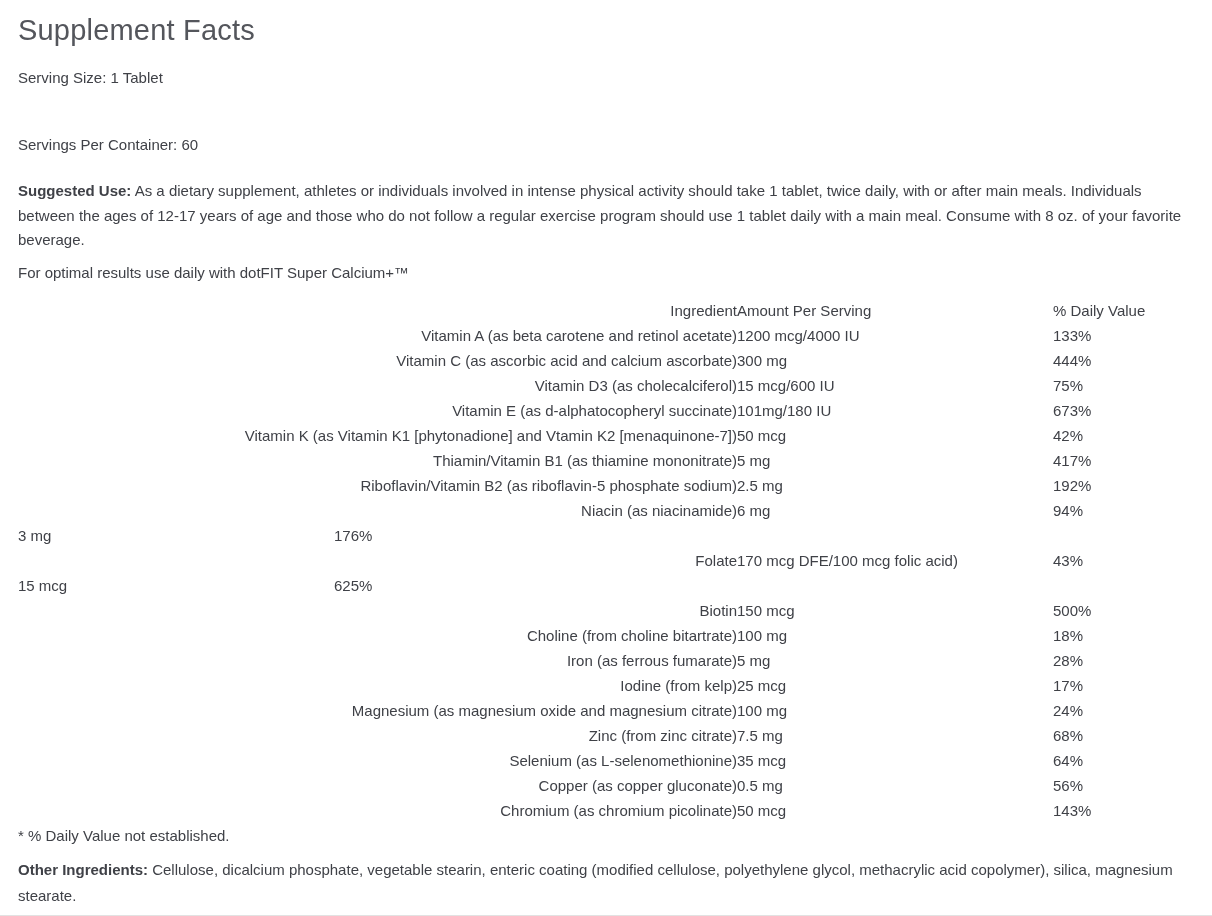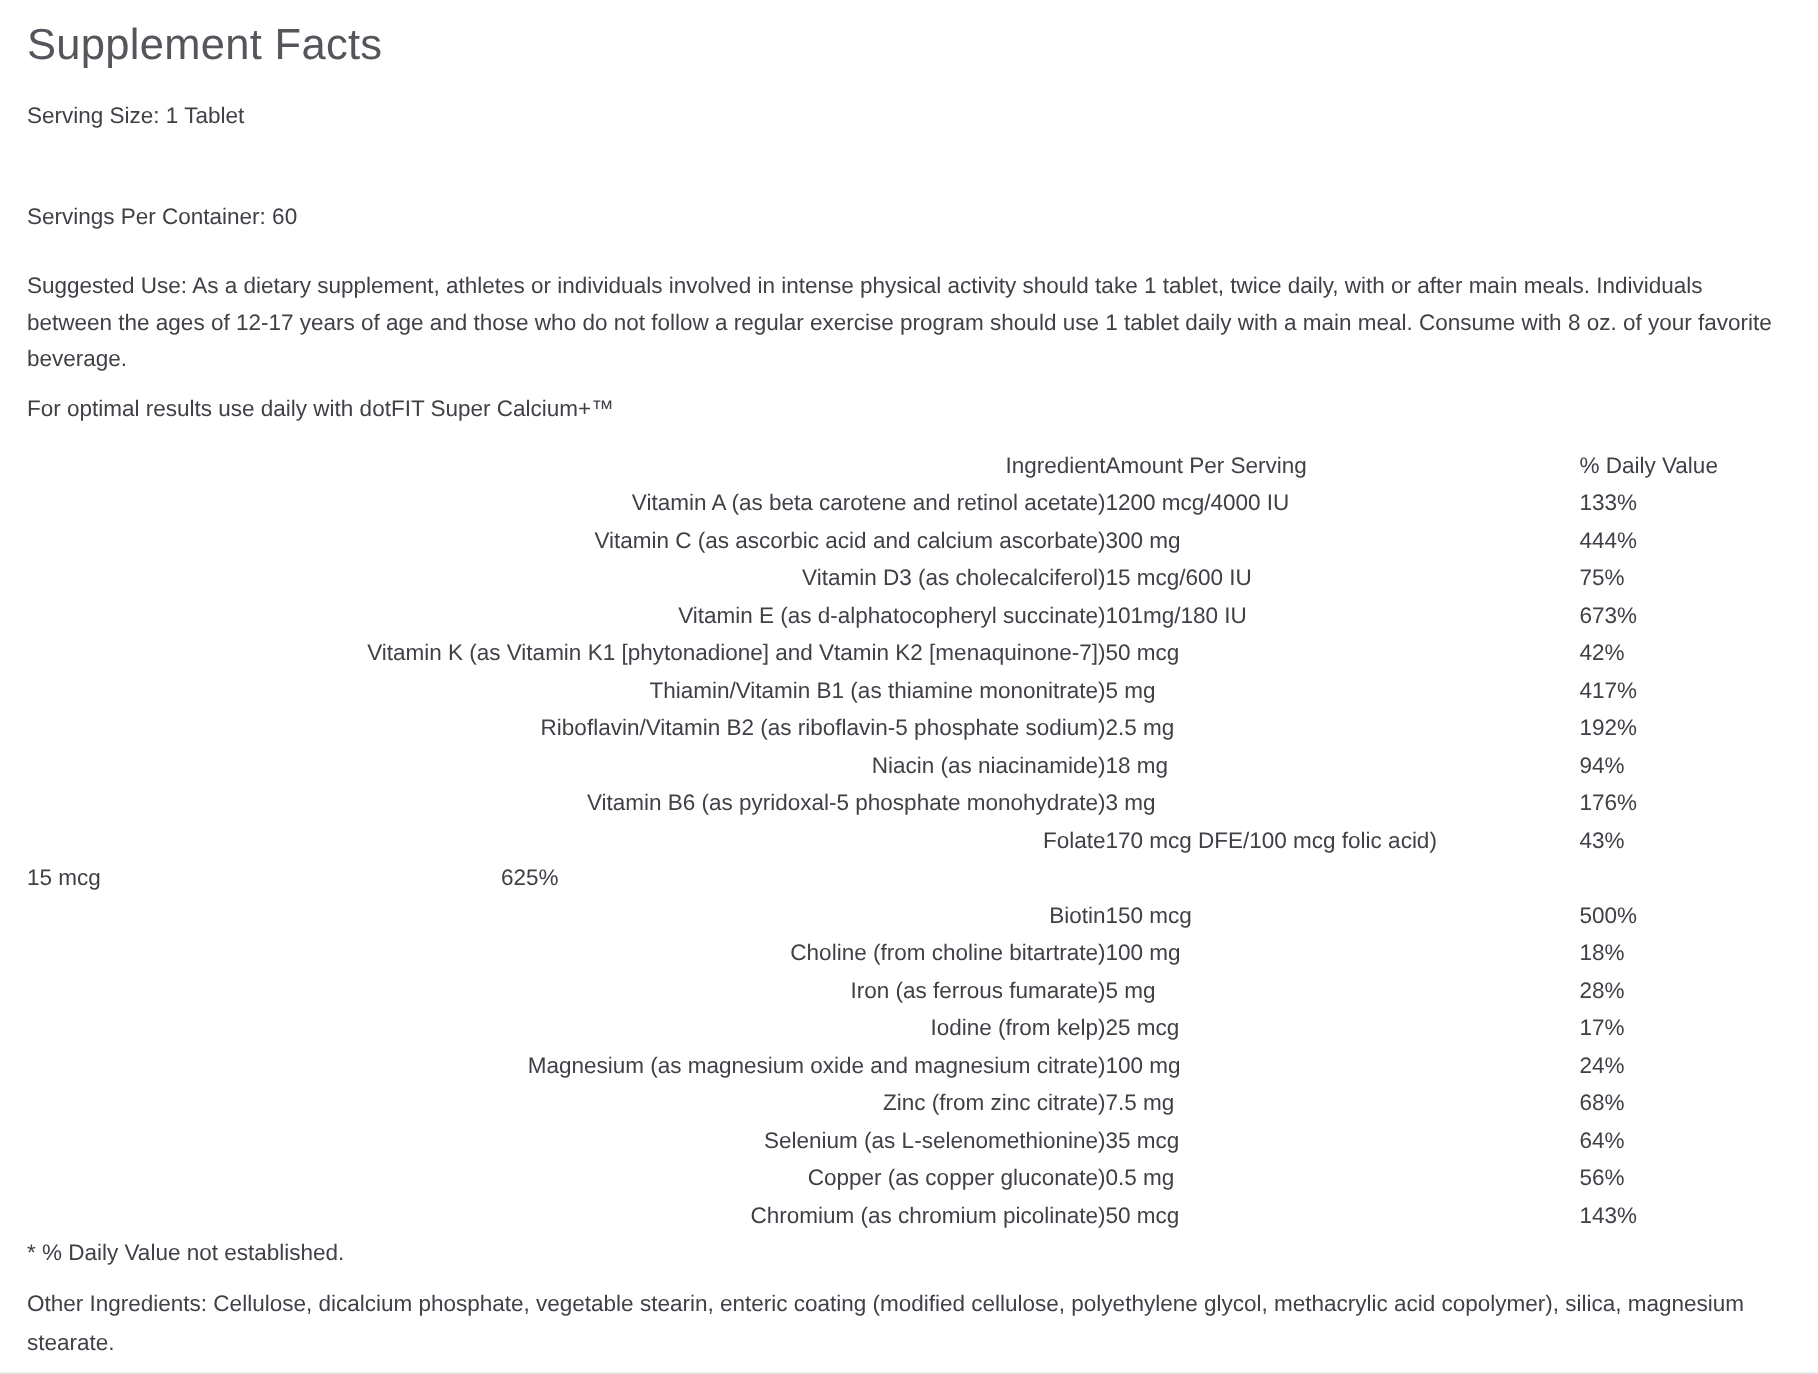--- a/index.html
+++ b/index.html
@@ -31,21 +31,21 @@
   .servings-per-container {
     margin-bottom: 26px;
   }
   .para {
     line-height: 24.5px;
     margin-bottom: 0;
   }
   .suggested-use {
     width: 1176px;
   }
-  .bold { font-weight: normal; margin-top: 46px; }
+  .bold { font-weight: bold; margin-top: 46px; }
   .optimal-line {
     margin-top: 11px;
     margin-bottom: 17px;
   }
   .facts-table {
     width: 1176px;
   }
   .facts-row {
     display: flex;
     line-height: 25px;
@@ -122,26 +122,25 @@
     </div>
 
     <div class="facts-row">
       <div class="col-ingredient">Riboflavin/Vitamin B2 (as riboflavin-5 phosphate sodium)</div>
       <div class="col-amount">2.5 mg</div>
       <div class="col-dv">192%</div>
     </div>
 
     <div class="facts-row">
       <div class="col-ingredient">Niacin (as niacinamide)</div>
-      <div class="col-amount">18 mg</div>
+      <div class="col-amount">6 mg</div>
       <div class="col-dv">94%</div>
     </div>
 
     <div class="facts-row">
-      <div class="col-ingredient">Vitamin B6 (as pyridoxal-5 phosphate monohydrate)</div>
       <div class="col-amount">3 mg</div>
       <div class="col-dv">176%</div>
     </div>
 
     <div class="facts-row">
       <div class="col-ingredient">Folate</div>
       <div class="col-amount">170 mcg DFE/100 mcg folic acid)</div>
       <div class="col-dv">43%</div>
     </div>
 

